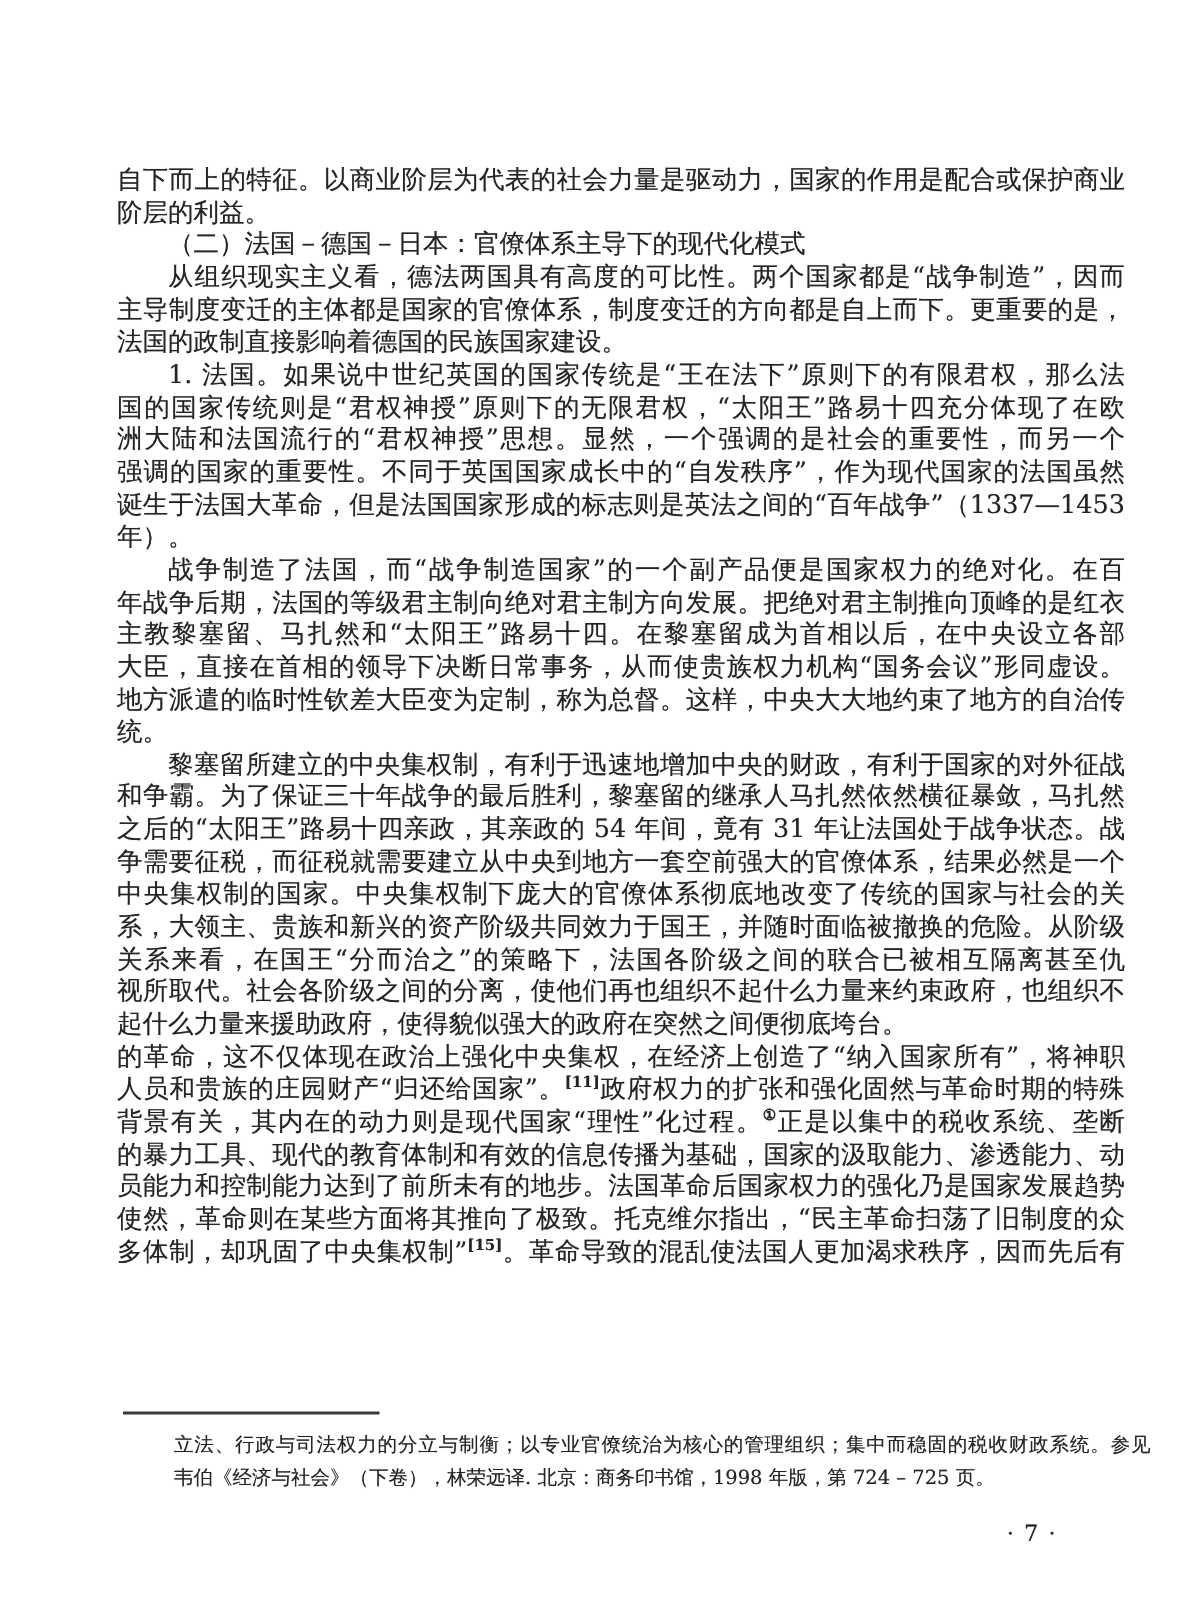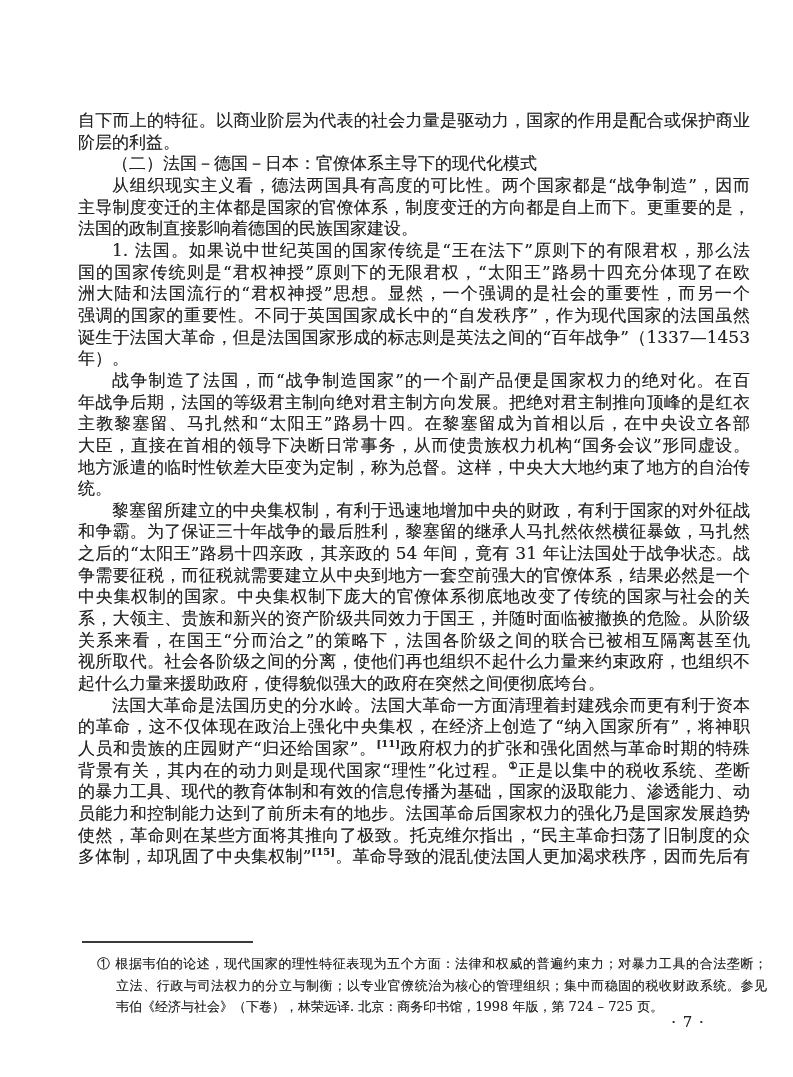--- a/index.html
+++ b/index.html
@@ -59,31 +59,29 @@
     <div class="line end">统。</div>
     <div class="line indent">黎塞留所建立的中央集权制，有利于迅速地增加中央的财政，有利于国家的对外征战</div>
     <div class="line">和争霸。为了保证三十年战争的最后胜利，黎塞留的继承人马扎然依然横征暴敛，马扎然</div>
     <div class="line">之后的“太阳王”路易十四亲政，其亲政的 54 年间，竟有 31 年让法国处于战争状态。战</div>
     <div class="line">争需要征税，而征税就需要建立从中央到地方一套空前强大的官僚体系，结果必然是一个</div>
     <div class="line">中央集权制的国家。中央集权制下庞大的官僚体系彻底地改变了传统的国家与社会的关</div>
     <div class="line">系，大领主、贵族和新兴的资产阶级共同效力于国王，并随时面临被撤换的危险。从阶级</div>
     <div class="line">关系来看，在国王“分而治之”的策略下，法国各阶级之间的联合已被相互隔离甚至仇</div>
     <div class="line">视所取代。社会各阶级之间的分离，使他们再也组织不起什么力量来约束政府，也组织不</div>
     <div class="line end">起什么力量来援助政府，使得貌似强大的政府在突然之间便彻底垮台。</div>
-    <div class="line indent">法国大革命是法国历史的分水岭。法国大革命一方面清理着封建残余而更有利于资本</div>
     <div class="line">的革命，这不仅体现在政治上强化中央集权，在经济上创造了“纳入国家所有”，将神职</div>
     <div class="line"><span>人员和贵族的庄园财产“归还给国家”。</span><sup>[11]</sup><span>政府权力的扩张和强化固然与革命时期的特殊</span></div>
     <div class="line"><span>背景有关，其内在的动力则是现代国家“理性”化过程。</span><sup>①</sup><span>正是以集中的税收系统、垄断</span></div>
     <div class="line">的暴力工具、现代的教育体制和有效的信息传播为基础，国家的汲取能力、渗透能力、动</div>
     <div class="line">员能力和控制能力达到了前所未有的地步。法国革命后国家权力的强化乃是国家发展趋势</div>
     <div class="line">使然，革命则在某些方面将其推向了极致。托克维尔指出，“民主革命扫荡了旧制度的众</div>
     <div class="line"><span>多体制，却巩固了中央集权制”</span><sup>[15]</sup><span>。革命导致的混乱使法国人更加渴求秩序，因而先后有</span></div>
   </div>
 
 <div class="footnote-rule"></div>
 
 <div class="footnote" id="footnote">
-    <div class="line">① 根据韦伯的论述，现代国家的理性特征表现为五个方面：法律和权威的普遍约束力；对暴力工具的合法垄断；</div>
     <div class="line cont">立法、行政与司法权力的分立与制衡；以专业官僚统治为核心的管理组织；集中而稳固的税收财政系统。参见</div>
     <div class="line end cont">韦伯《经济与社会》（下卷），林荣远译. 北京：商务印书馆，1998 年版，第 724 – 725 页。</div>
   </div>
 
 <div class="page-number">· 7 ·</div>
 
 </body></html>

